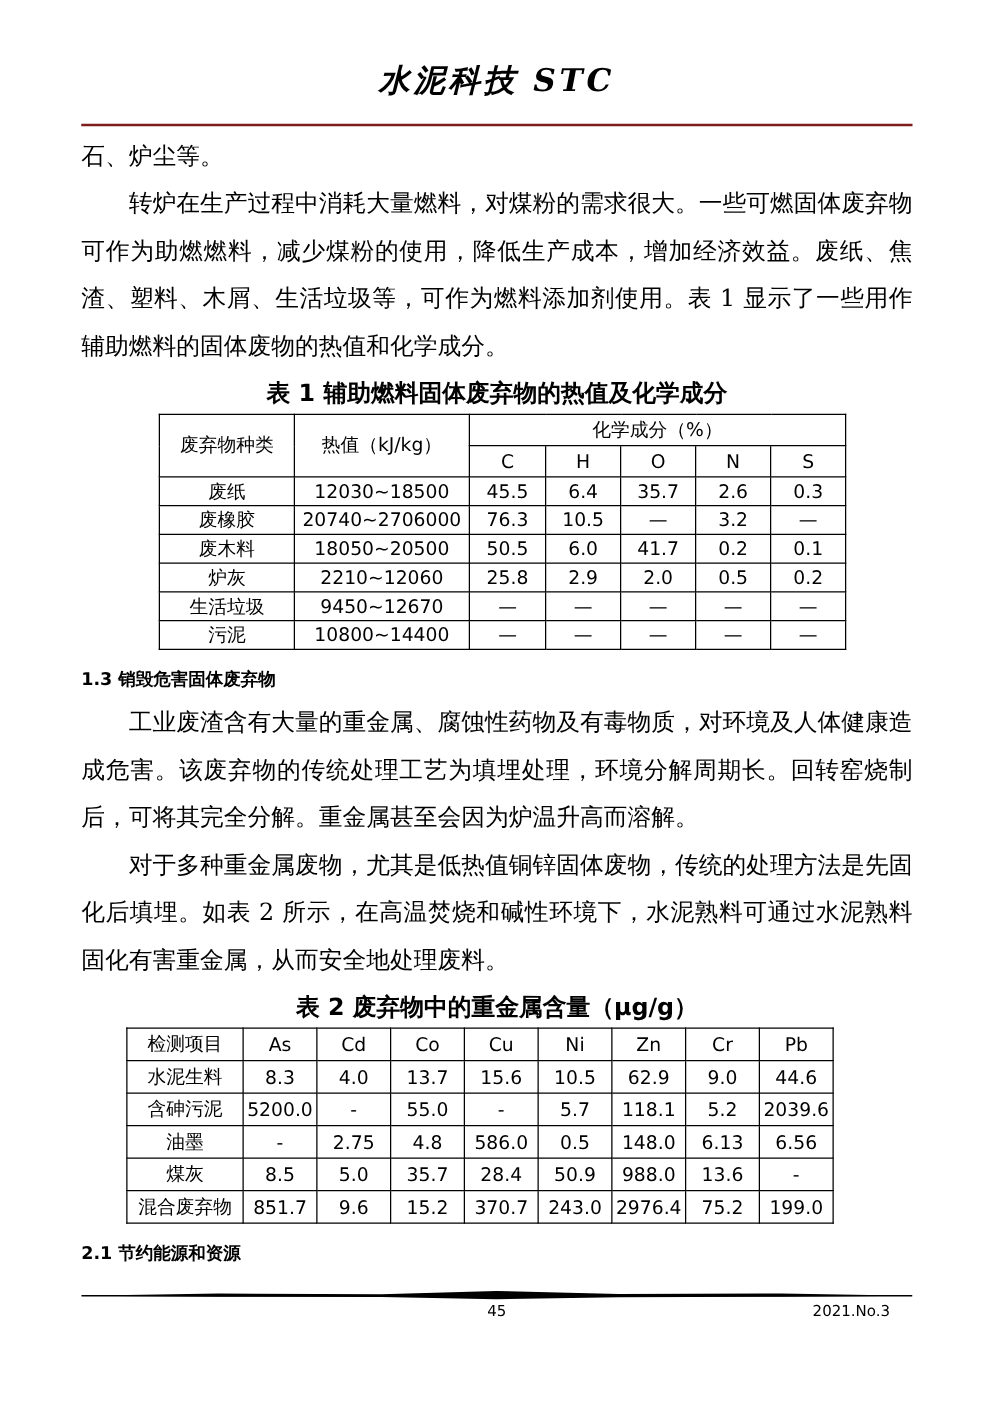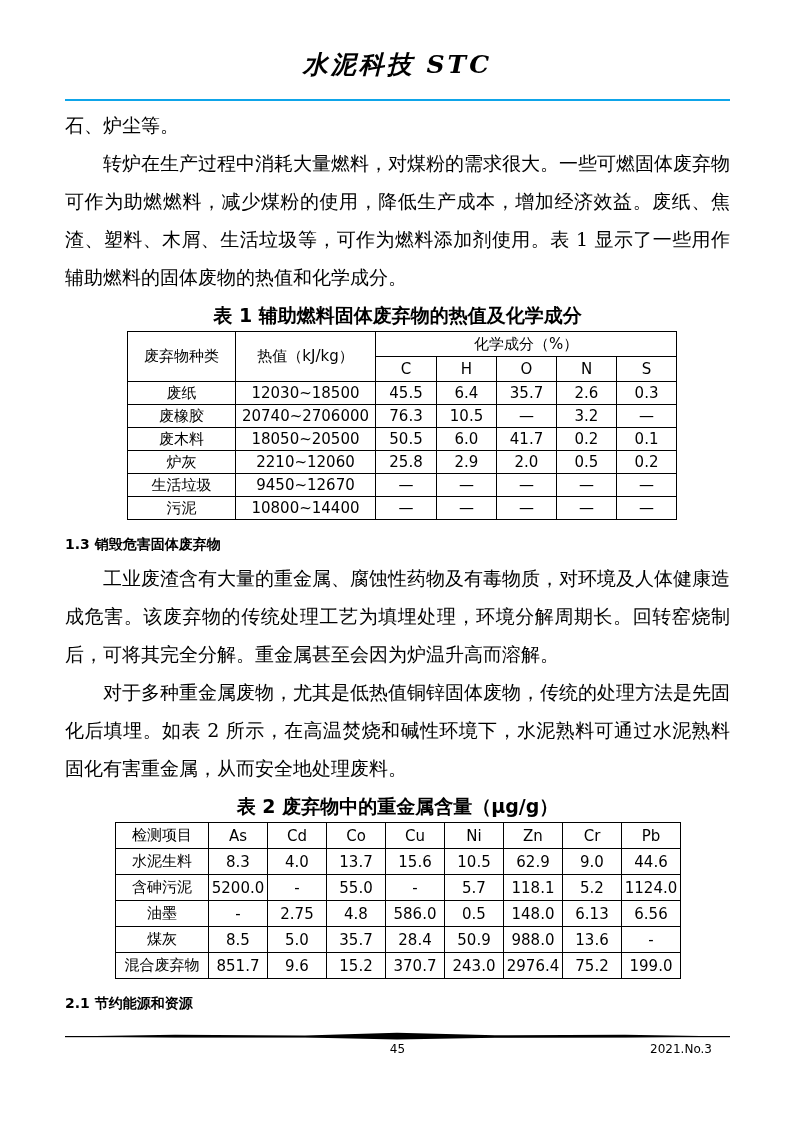--- a/index.html
+++ b/index.html
@@ -12,21 +12,21 @@
     font-family:"DejaVu Serif","Liberation Serif",serif;
     color:#000;
     overflow:hidden;
   }
   .content {
     position:absolute; left:65px; right:63px; top:0;
   }
   
   .journal-header {
     padding-top:48px; padding-bottom:18px;
-    border-bottom:2px solid #0ea5e9;
+    border-bottom:2px solid #7f1d1d;
     text-align:center;
   }
   .journal-title {
     font-family:"DejaVu Serif","Liberation Serif",serif;
     font-style:italic; font-weight:bold;
     font-size:25px; letter-spacing:3px;
   }
   
   .para {
     font-size:19px; line-height:38px;
@@ -60,21 +60,21 @@
   th, td {
     border:1.5px solid #000;
     text-align:center; vertical-align:middle;
     font-weight:normal;
     padding:0 2px;
     overflow:hidden; white-space:nowrap;
   }
   .tbl1 { margin-left:62px; width:549px; }
   .tbl1 thead tr { height:25px; }
   .tbl1 tbody tr { height:23px; }
-  .tbl2 { margin-left:50px; width:565px; }
+  .tbl2 { margin-left:36px; width:565px; }
   .tbl2 thead tr { height:26px; }
   .tbl2 tbody tr { height:26px; }
   
   .footer {
     position:absolute; left:65px; right:63px; top:1032px;
   }
   .footer-rule { display:block; width:100%; height:9px; }
   .footer-row {
     position:relative; height:18px; margin-top:1px;
     font-family:"DejaVu Sans","Liberation Sans",sans-serif;
@@ -228,21 +228,21 @@
           </tr>
           <tr>
             <td>含砷污泥</td>
             <td>5200.0</td>
             <td>-</td>
             <td>55.0</td>
             <td>-</td>
             <td>5.7</td>
             <td>118.1</td>
             <td>5.2</td>
-            <td>1124.0</td>
+            <td>2039.6</td>
           </tr>
           <tr>
             <td>油墨</td>
             <td>-</td>
             <td>2.75</td>
             <td>4.8</td>
             <td>586.0</td>
             <td>0.5</td>
             <td>148.0</td>
             <td>6.13</td>

